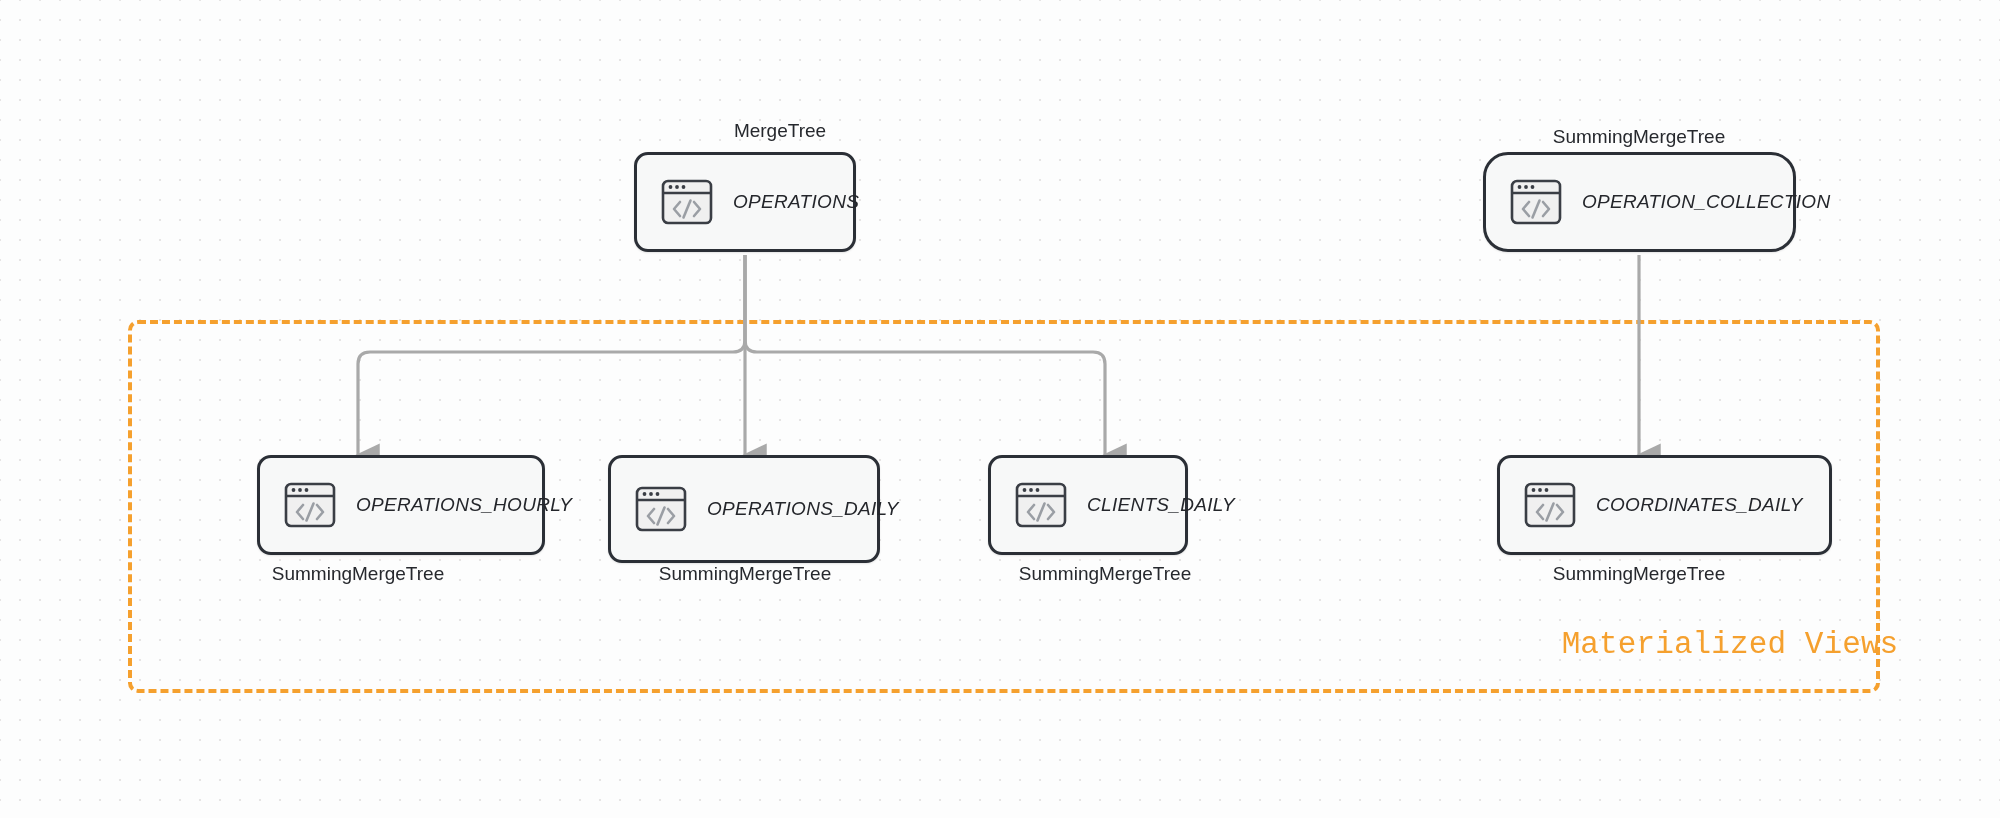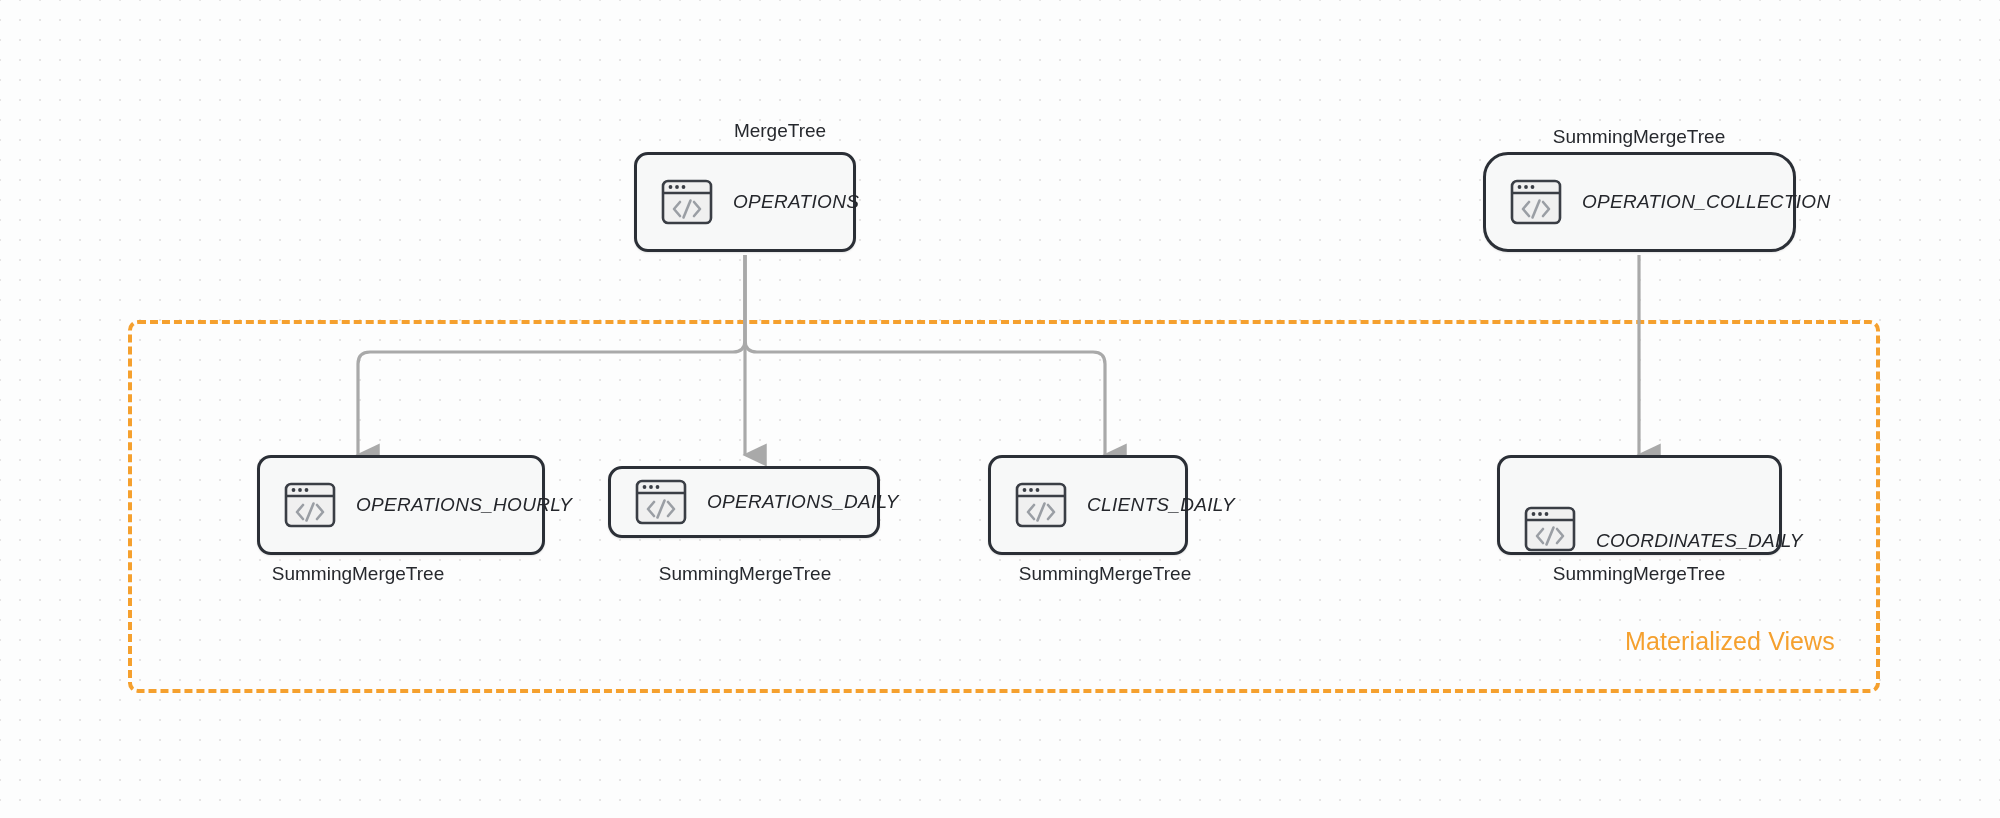--- a/index.html
+++ b/index.html
@@ -23,22 +23,22 @@
   .mv-group {
     position: absolute;
     box-sizing: border-box;
     border: 4px dashed #f5a02e;
     border-radius: 10px;
     background: transparent;
   }
   .mv-group-label {
     position: absolute;
     color: #f5a02e;
-    font-size: 25px;
-    font-family: Liberation Sans, sans-serif;
+    font-size: 31px;
+    font-family: Liberation Mono, monospace;
     white-space: nowrap;
     letter-spacing: 0.1px;
   }
 
   
   #edges {
     position: absolute;
     left: 0;
     top: 0;
     width: 2000px;
@@ -144,21 +144,21 @@
             <circle cx="9.5" cy="8" r="1.9" fill="#3a3e45"></circle>
             <circle cx="16" cy="8" r="1.9" fill="#3a3e45"></circle>
             <circle cx="22.5" cy="8" r="1.9" fill="#3a3e45"></circle>
             <path d="M19 23 L13 30 L19 37" stroke="#9a9ea4" stroke-width="2.6" fill="none" stroke-linecap="round" stroke-linejoin="round"></path>
             <path d="M33 23 L39 30 L33 37" stroke="#9a9ea4" stroke-width="2.6" fill="none" stroke-linecap="round" stroke-linejoin="round"></path>
             <path d="M29.5 21.5 L22.5 38.5" stroke="#9a9ea4" stroke-width="2.6" fill="none" stroke-linecap="round"></path>
           </svg></span>
         <span class="node-label">OPERATIONS_HOURLY</span>
       </div>
       <div class="engine-caption" style="left: 358px; top: 563px;">SummingMergeTree</div>
-      <div class="node" style="left: 608px; top: 455px; width: 272px; height: 72px; border-color: rgb(43, 47, 54); background: rgb(247, 248, 248); margin-top: 11px;">
+      <div class="node" style="left: 608px; top: 455px; width: 272px; height: 108px; border-color: rgb(43, 47, 54); background: rgb(247, 248, 248);">
         <span class="node-icon"><svg viewBox="0 0 52 46" width="52" height="46" xmlns="http://www.w3.org/2000/svg">
             <rect x="2" y="2" width="48" height="42" rx="5" ry="5" fill="#f0f0f0" stroke="#3a3e45" stroke-width="2.6"></rect>
             <path d="M2 14 H50" stroke="#3a3e45" stroke-width="2.4" fill="none"></path>
             <circle cx="9.5" cy="8" r="1.9" fill="#3a3e45"></circle>
             <circle cx="16" cy="8" r="1.9" fill="#3a3e45"></circle>
             <circle cx="22.5" cy="8" r="1.9" fill="#3a3e45"></circle>
             <path d="M19 23 L13 30 L19 37" stroke="#9a9ea4" stroke-width="2.6" fill="none" stroke-linecap="round" stroke-linejoin="round"></path>
             <path d="M33 23 L39 30 L33 37" stroke="#9a9ea4" stroke-width="2.6" fill="none" stroke-linecap="round" stroke-linejoin="round"></path>
             <path d="M29.5 21.5 L22.5 38.5" stroke="#9a9ea4" stroke-width="2.6" fill="none" stroke-linecap="round"></path>
           </svg></span>
@@ -172,21 +172,21 @@
             <circle cx="9.5" cy="8" r="1.9" fill="#3a3e45"></circle>
             <circle cx="16" cy="8" r="1.9" fill="#3a3e45"></circle>
             <circle cx="22.5" cy="8" r="1.9" fill="#3a3e45"></circle>
             <path d="M19 23 L13 30 L19 37" stroke="#9a9ea4" stroke-width="2.6" fill="none" stroke-linecap="round" stroke-linejoin="round"></path>
             <path d="M33 23 L39 30 L33 37" stroke="#9a9ea4" stroke-width="2.6" fill="none" stroke-linecap="round" stroke-linejoin="round"></path>
             <path d="M29.5 21.5 L22.5 38.5" stroke="#9a9ea4" stroke-width="2.6" fill="none" stroke-linecap="round"></path>
           </svg></span>
         <span class="node-label">CLIENTS_DAILY</span>
       </div>
       <div class="engine-caption" style="left: 1105px; top: 563px;">SummingMergeTree</div>
-      <div class="node" style="left: 1497px; top: 455px; width: 285px; height: 100px; border-color: rgb(43, 47, 54); background: rgb(247, 248, 248); align-items: flex-end;">
+      <div class="node" style="left: 1497px; top: 455px; width: 335px; height: 100px; border-color: rgb(43, 47, 54); background: rgb(247, 248, 248);">
         <span class="node-icon"><svg viewBox="0 0 52 46" width="52" height="46" xmlns="http://www.w3.org/2000/svg">
             <rect x="2" y="2" width="48" height="42" rx="5" ry="5" fill="#f0f0f0" stroke="#3a3e45" stroke-width="2.6"></rect>
             <path d="M2 14 H50" stroke="#3a3e45" stroke-width="2.4" fill="none"></path>
             <circle cx="9.5" cy="8" r="1.9" fill="#3a3e45"></circle>
             <circle cx="16" cy="8" r="1.9" fill="#3a3e45"></circle>
             <circle cx="22.5" cy="8" r="1.9" fill="#3a3e45"></circle>
             <path d="M19 23 L13 30 L19 37" stroke="#9a9ea4" stroke-width="2.6" fill="none" stroke-linecap="round" stroke-linejoin="round"></path>
             <path d="M33 23 L39 30 L33 37" stroke="#9a9ea4" stroke-width="2.6" fill="none" stroke-linecap="round" stroke-linejoin="round"></path>
             <path d="M29.5 21.5 L22.5 38.5" stroke="#9a9ea4" stroke-width="2.6" fill="none" stroke-linecap="round"></path>
           </svg></span>

